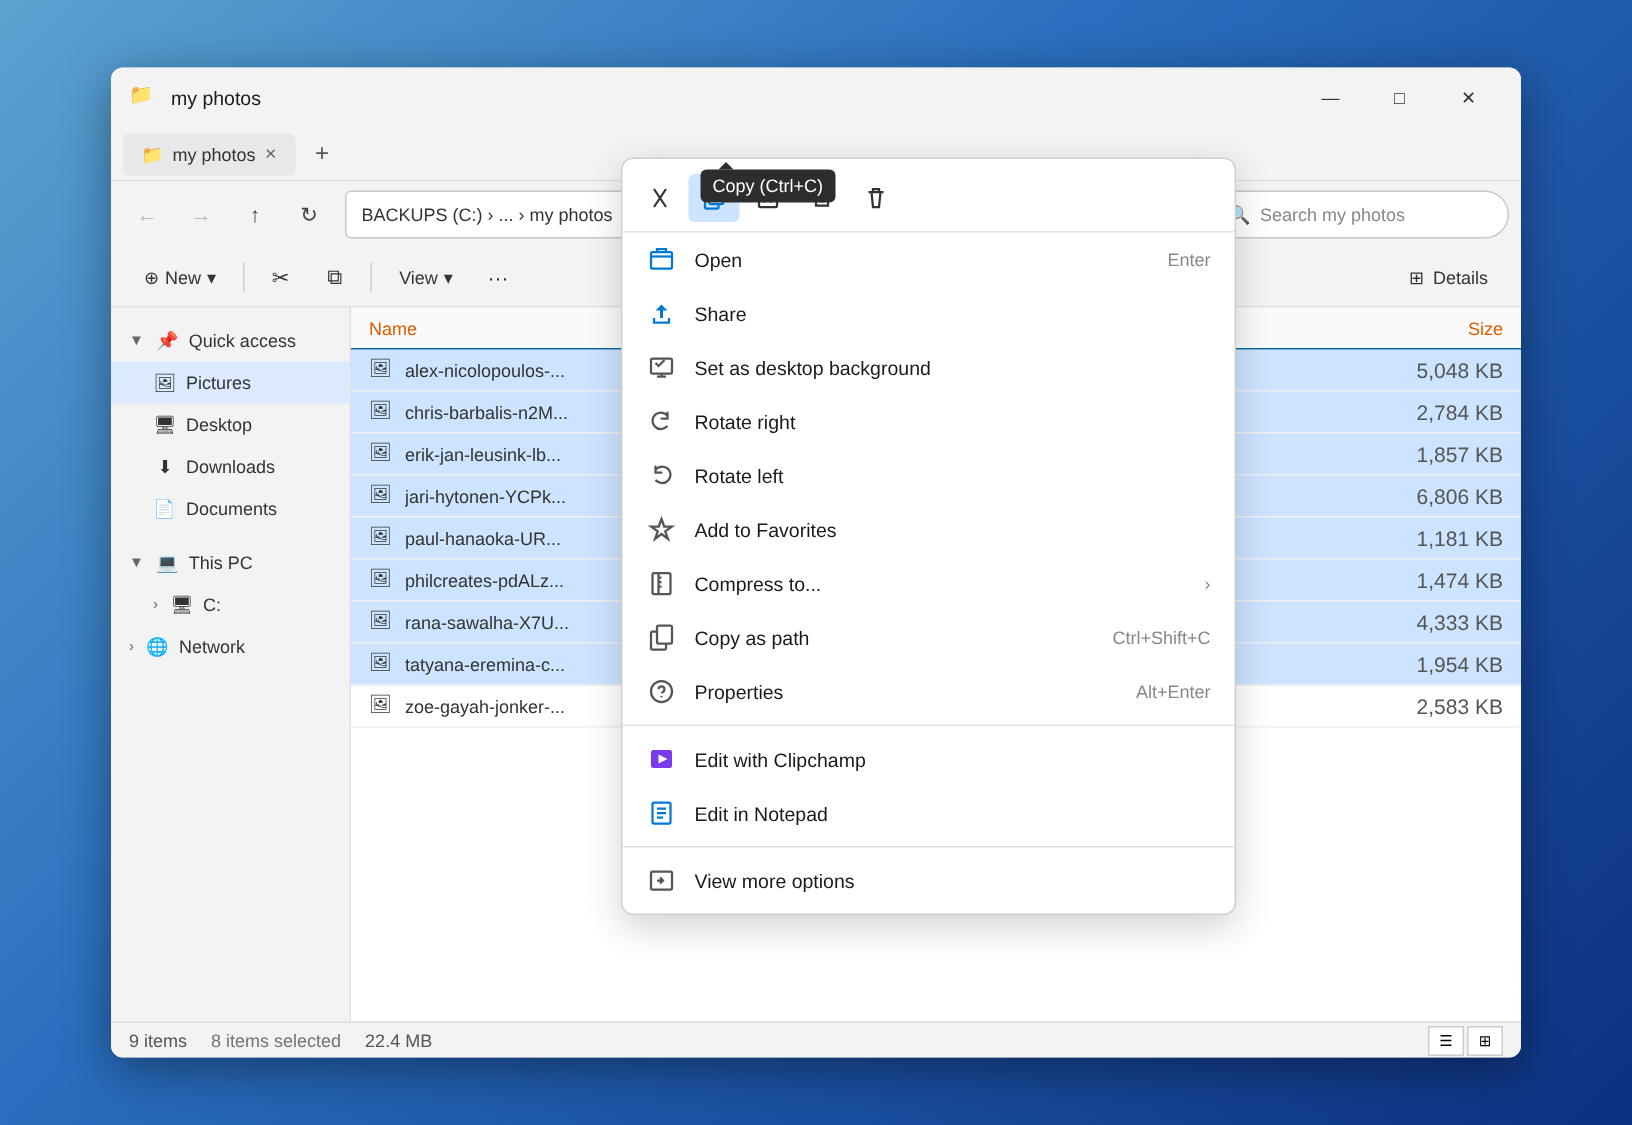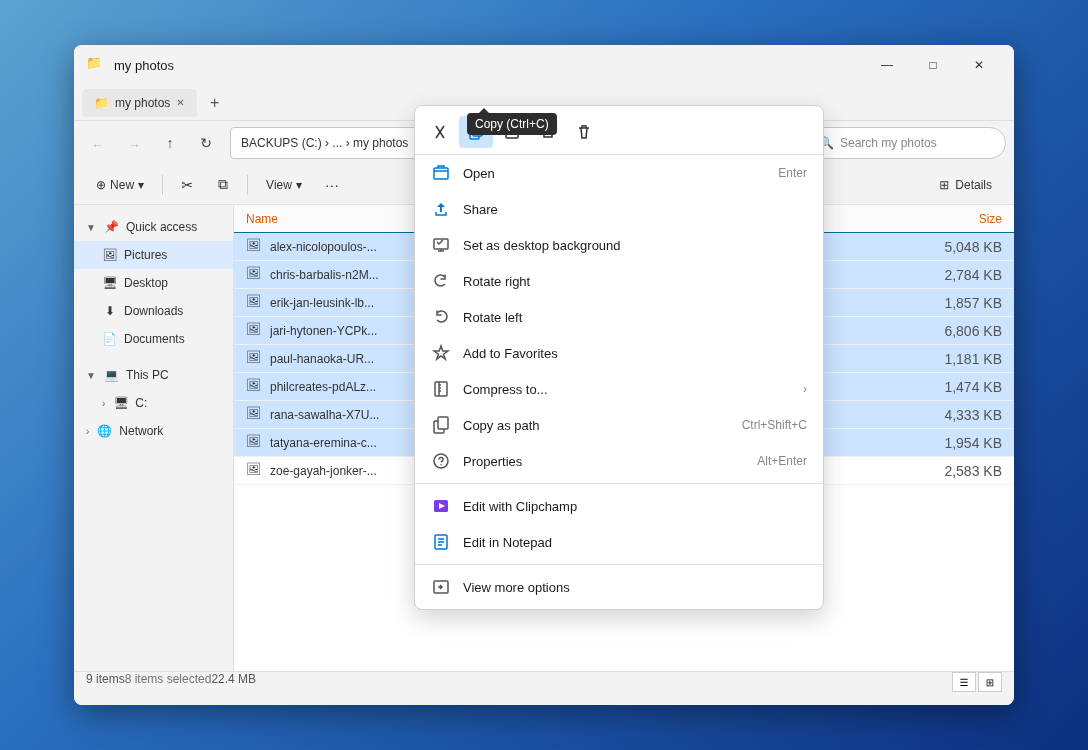--- a/index.html
+++ b/index.html
@@ -294,28 +294,29 @@
       width: 18px;
       height: 18px;
       margin-right: 6px;
       flex-shrink: 0;
     }
     .file-name { flex: 1; overflow: hidden; text-overflow: ellipsis; white-space: nowrap; }
     .file-size { width: 100px; text-align: right; color: #555; font-size: 14px; }
 
     
     .status-bar {
-      height: 34px;
+      height: 24px;
       background: #f3f3f3;
       border-top: 1px solid #ddd;
       display: flex;
-      align-items: flex-start;
+      align-items: center;
       padding: 0 12px;
       font-size: 12px;
       color: #555;
+      gap: 16px;
       flex-shrink: 0;
     }
     .status-selected { color: #737373; }
     .view-btns {
       margin-left: auto;
       display: flex;
       gap: 2px;
     }
     .view-btn {
       width: 24px;

